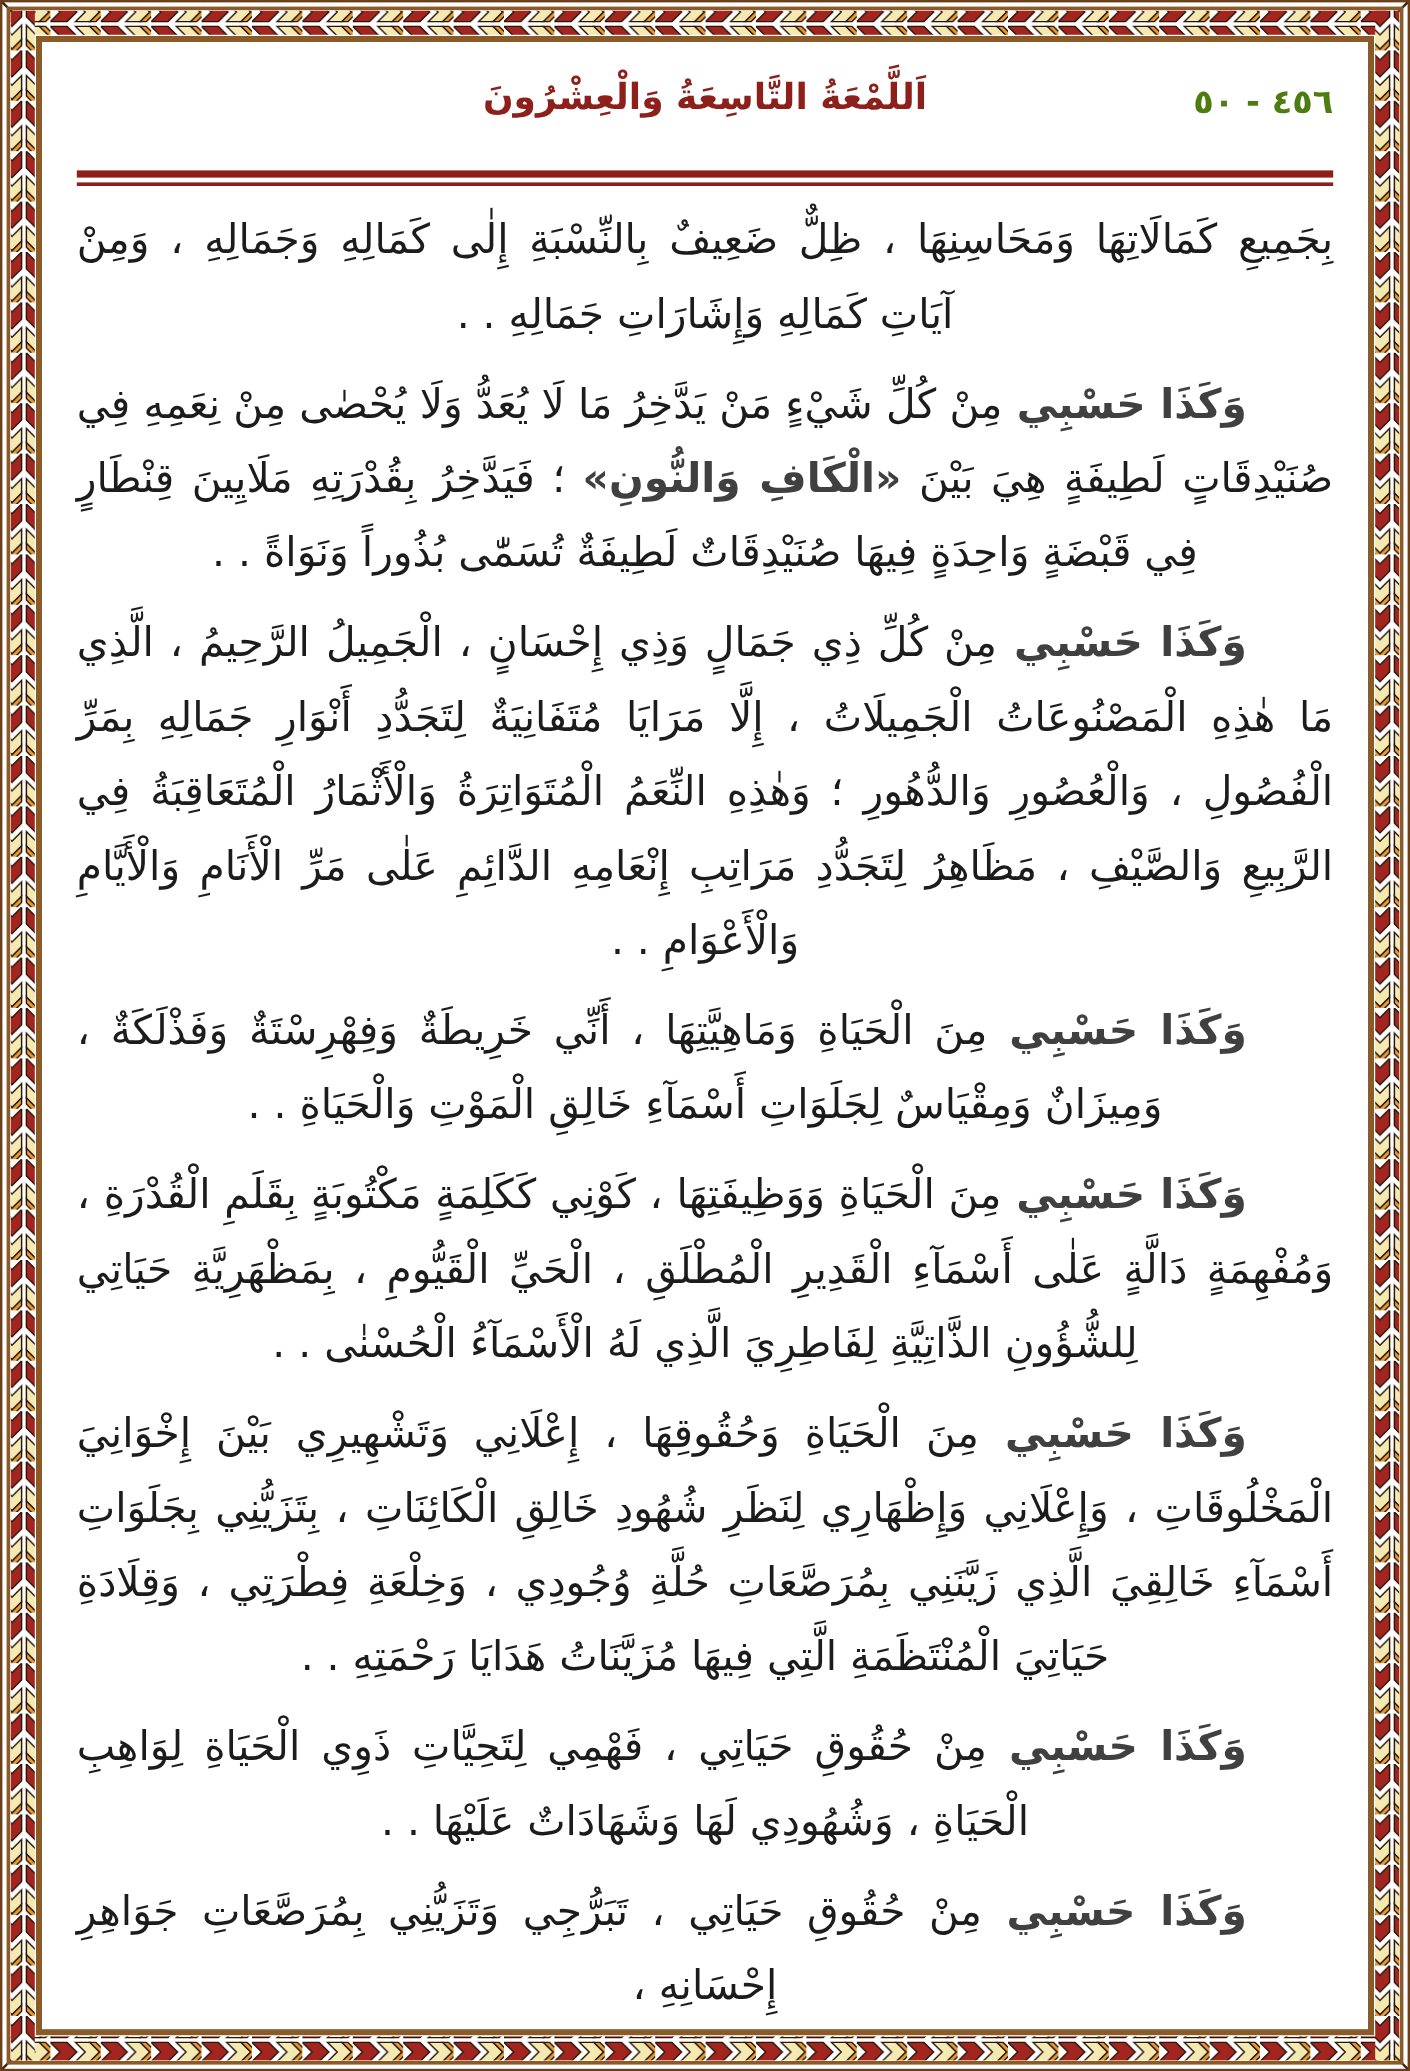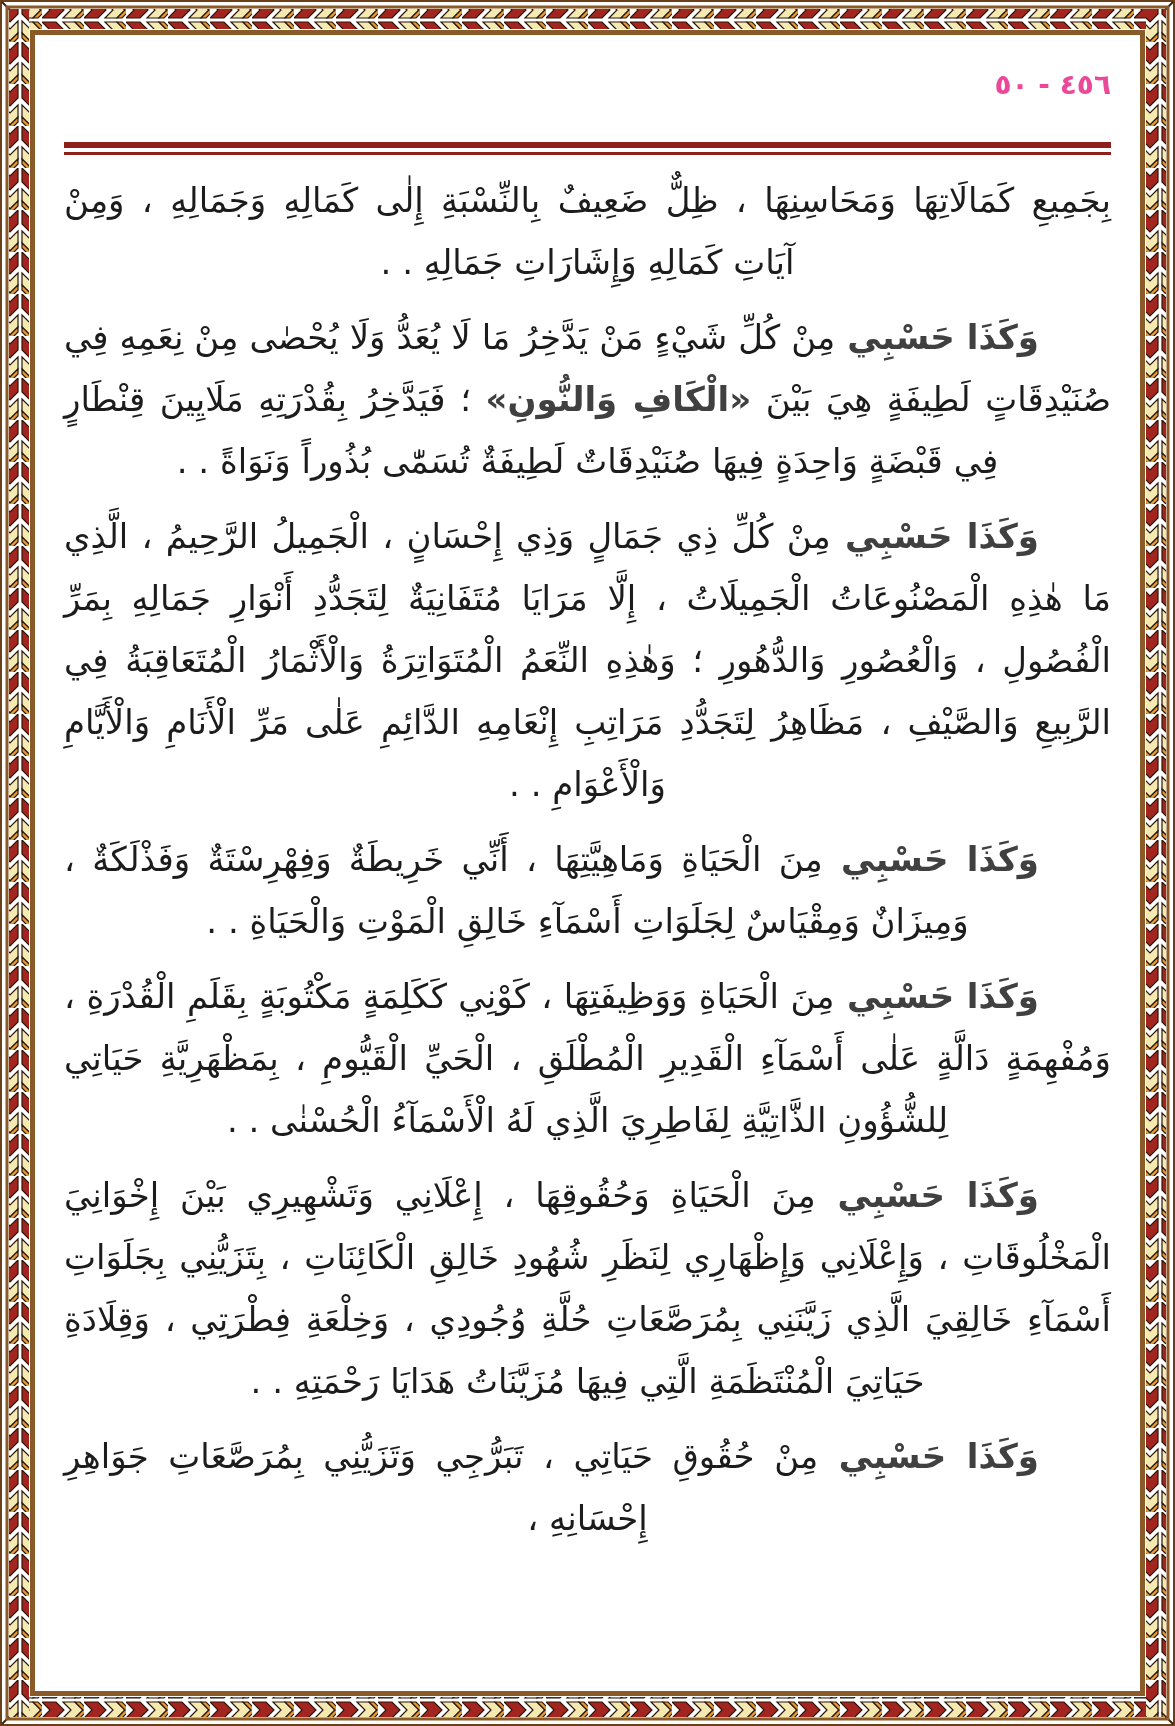--- a/index.html
+++ b/index.html
@@ -15,21 +15,21 @@
     position:absolute;
     top:38px;left:38px;right:38px;bottom:38px;
     padding:0 26px;
     direction:rtl;
   }
   .header{position:relative;height:88px;}
   .page-number{
     position:absolute;
     left:auto;right:0;top:30px;
     font-size:28px;font-weight:bold;
-    color:#ec4899;
+    color:#4d7c0f;
     letter-spacing:1px;
   }
   .page-title{
     text-align:center;
     padding-top:26px;
     font-size:30px;font-weight:bold;
     color:#8E201C;
   }
   .double-rule{
     margin-top:16px;
@@ -81,28 +81,30 @@
     <rect x="9" y="9" width="20" height="1708" fill="url(#chainV)"></rect>
     <rect x="1146" y="9" width="20" height="1708" fill="url(#chainV)"></rect>
 
     <rect x="32.5" y="32.5" width="1110" height="1661" fill="none" stroke="#8A5A28" stroke-width="5"></rect>
   </svg>
 
   <div class="content">
 
     <div class="header">
       <div class="page-number">٤٥٦ - ٥٠</div>
+      <div class="page-title">اَللَّمْعَةُ التَّاسِعَةُ وَالْعِشْرُونَ</div>
     </div>
 
     <div class="double-rule"></div>
 
     <div class="body-text">
         <p class="para"><span>بِجَمِيعِ كَمَالَاتِهَا وَمَحَاسِنِهَا ، ظِلٌّ ضَعِيفٌ بِالنِّسْبَةِ إِلٰى كَمَالِهِ وَجَمَالِهِ ، وَمِنْ آيَاتِ كَمَالِهِ وَإِشَارَاتِ جَمَالِهِ . .</span></p>
         <p class="para indent"><span class="red">وَكَذَا حَسْبِي </span><span>مِنْ كُلِّ شَيْءٍ مَنْ يَدَّخِرُ مَا لَا يُعَدُّ وَلَا يُحْصٰى مِنْ نِعَمِهِ فِي صُنَيْدِقَاتٍ لَطِيفَةٍ هِيَ بَيْنَ </span><span class="red">«الْكَافِ وَالنُّونِ»</span><span> ؛ فَيَدَّخِرُ بِقُدْرَتِهِ مَلَايِينَ قِنْطَارٍ فِي قَبْضَةٍ وَاحِدَةٍ فِيهَا صُنَيْدِقَاتٌ لَطِيفَةٌ تُسَمّٰى بُذُوراً وَنَوَاةً . .</span></p>
         <p class="para indent"><span class="red">وَكَذَا حَسْبِي </span><span>مِنْ كُلِّ ذِي جَمَالٍ وَذِي إِحْسَانٍ ، الْجَمِيلُ الرَّحِيمُ ، الَّذِي مَا هٰذِهِ الْمَصْنُوعَاتُ الْجَمِيلَاتُ ، إِلَّا مَرَايَا مُتَفَانِيَةٌ لِتَجَدُّدِ أَنْوَارِ جَمَالِهِ بِمَرِّ الْفُصُولِ ، وَالْعُصُورِ وَالدُّهُورِ ؛ وَهٰذِهِ النِّعَمُ الْمُتَوَاتِرَةُ وَالْأَثْمَارُ الْمُتَعَاقِبَةُ فِي الرَّبِيعِ وَالصَّيْفِ ، مَظَاهِرُ لِتَجَدُّدِ مَرَاتِبِ إِنْعَامِهِ الدَّائِمِ عَلٰى مَرِّ الْأَنَامِ وَالْأَيَّامِ وَالْأَعْوَامِ . .</span></p>
         <p class="para indent"><span class="red">وَكَذَا حَسْبِي </span><span>مِنَ الْحَيَاةِ وَمَاهِيَّتِهَا ، أَنِّي خَرِيطَةٌ وَفِهْرِسْتَةٌ وَفَذْلَكَةٌ ، وَمِيزَانٌ وَمِقْيَاسٌ لِجَلَوَاتِ أَسْمَآءِ خَالِقِ الْمَوْتِ وَالْحَيَاةِ . .</span></p>
         <p class="para indent"><span class="red">وَكَذَا حَسْبِي </span><span>مِنَ الْحَيَاةِ وَوَظِيفَتِهَا ، كَوْنِي كَكَلِمَةٍ مَكْتُوبَةٍ بِقَلَمِ الْقُدْرَةِ ، وَمُفْهِمَةٍ دَالَّةٍ عَلٰى أَسْمَآءِ الْقَدِيرِ الْمُطْلَقِ ، الْحَيِّ الْقَيُّومِ ، بِمَظْهَرِيَّةِ حَيَاتِي لِلشُّؤُونِ الذَّاتِيَّةِ لِفَاطِرِيَ الَّذِي لَهُ الْأَسْمَآءُ الْحُسْنٰى . .</span></p>
         <p class="para indent"><span class="red">وَكَذَا حَسْبِي </span><span>مِنَ الْحَيَاةِ وَحُقُوقِهَا ، إِعْلَانِي وَتَشْهِيرِي بَيْنَ إِخْوَانِيَ الْمَخْلُوقَاتِ ، وَإِعْلَانِي وَإِظْهَارِي لِنَظَرِ شُهُودِ خَالِقِ الْكَائِنَاتِ ، بِتَزَيُّنِي بِجَلَوَاتِ أَسْمَآءِ خَالِقِيَ الَّذِي زَيَّنَنِي بِمُرَصَّعَاتِ حُلَّةِ وُجُودِي ، وَخِلْعَةِ فِطْرَتِي ، وَقِلَادَةِ حَيَاتِيَ الْمُنْتَظَمَةِ الَّتِي فِيهَا مُزَيَّنَاتُ هَدَايَا رَحْمَتِهِ . .</span></p>
+        <p class="para indent"><span class="red">وَكَذَا حَسْبِي </span><span>مِنْ حُقُوقِ حَيَاتِي ، فَهْمِي لِتَحِيَّاتِ ذَوِي الْحَيَاةِ لِوَاهِبِ الْحَيَاةِ ، وَشُهُودِي لَهَا وَشَهَادَاتٌ عَلَيْهَا . .</span></p>
         <p class="para indent"><span class="red">وَكَذَا حَسْبِي </span><span>مِنْ حُقُوقِ حَيَاتِي ، تَبَرُّجِي وَتَزَيُّنِي بِمُرَصَّعَاتِ جَوَاهِرِ إِحْسَانِهِ ،</span></p>
       </div>
 
   </div>
 </div>
 
 </body></html>

